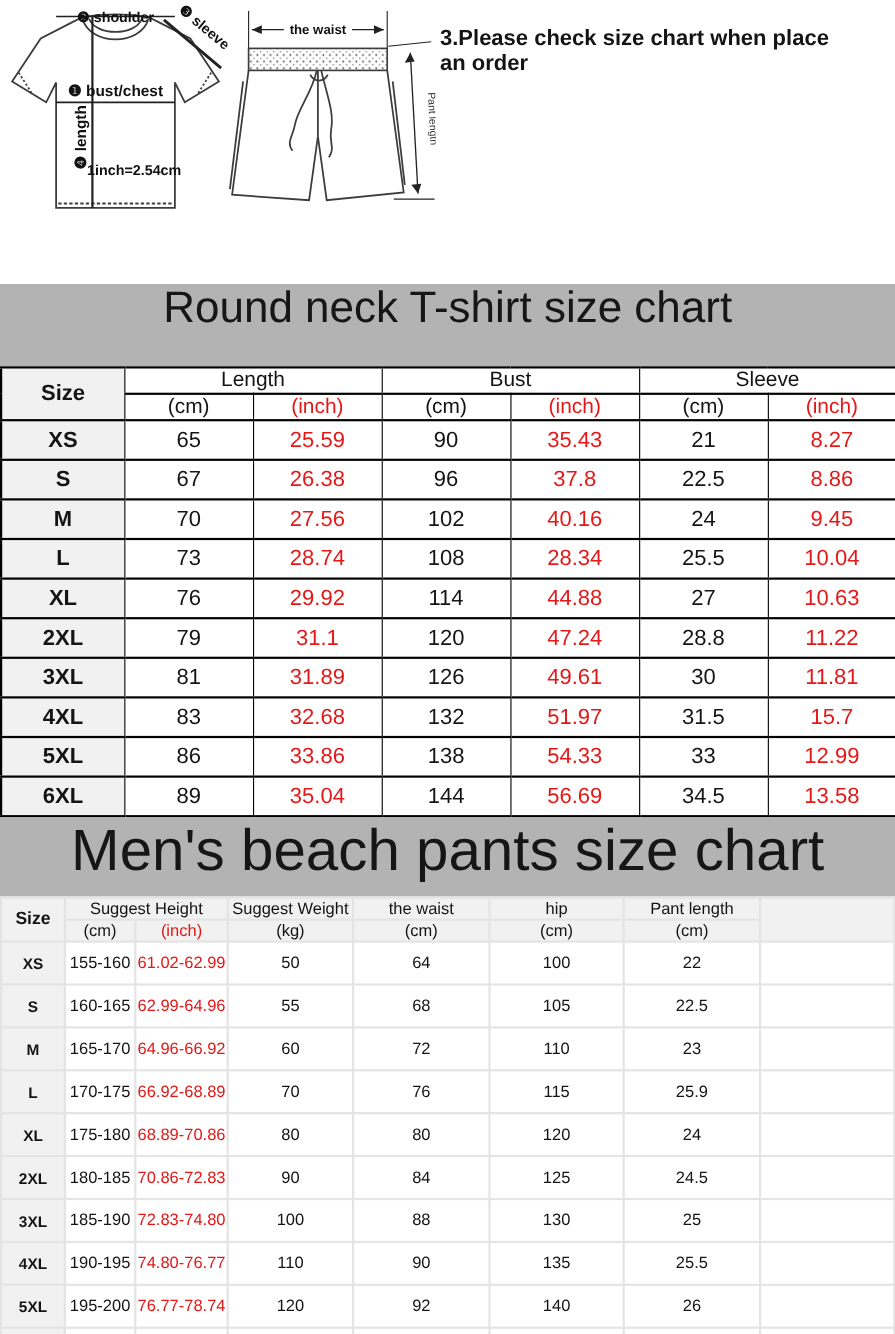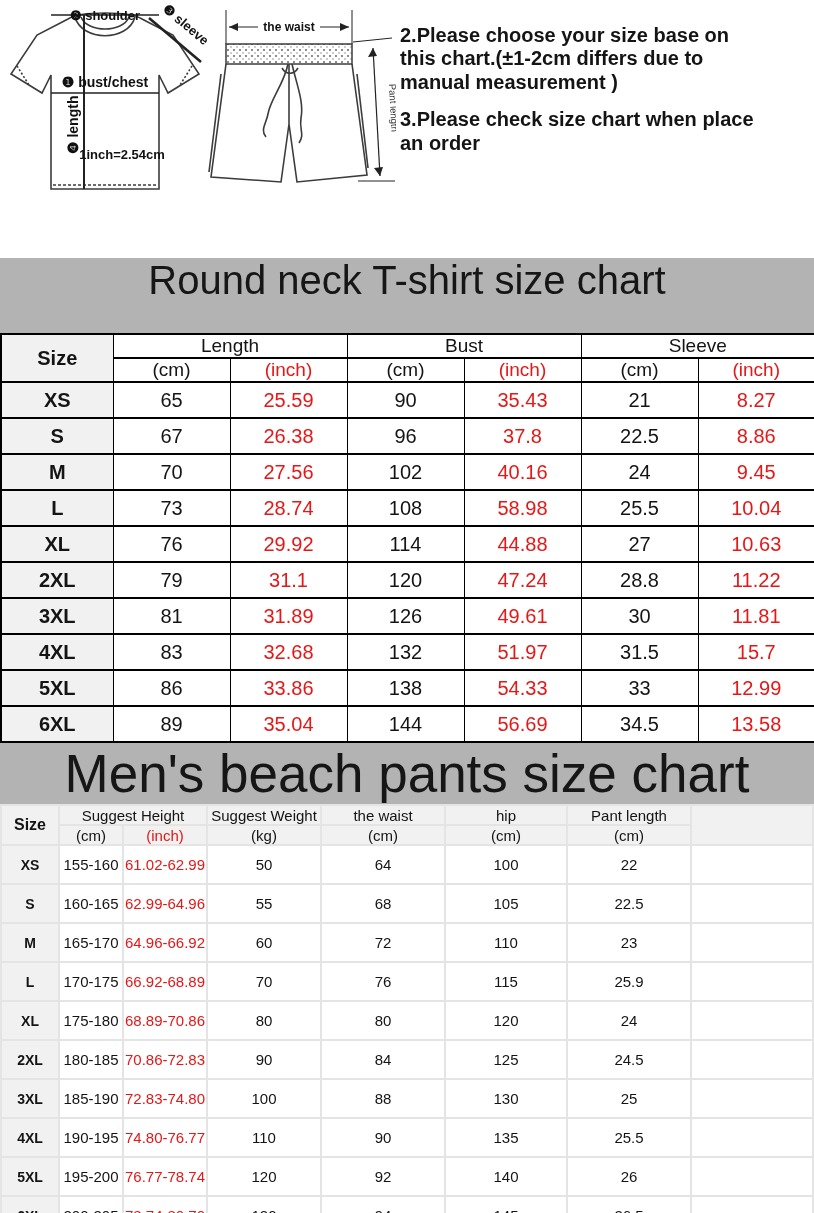--- a/index.html
+++ b/index.html
@@ -11,21 +11,21 @@
   
   .top { position:relative; height:258px; background:#fff; }
   .tshirt-svg { position:absolute; left:2px; top:2px; }
   .shorts-svg { position:absolute; left:196px; top:0; }
   .attention { position:absolute; left:400px; top:24px; width:396px; }
   .attention-title { color:var(--attention-red); font-size:24px; font-weight:700; margin-bottom:8px; }
   .attention p { margin:0 0 14px 0; font-size:20px; font-weight:700; line-height:1.17; white-space:pre-line; }
   
   .banner { background:var(--banner-bg); display:flex; justify-content:center; color:#161616; }
   .banner-tshirt { height:75px; font-size:40px; }
-  .banner-pants  { height:61px; font-size:53px; }
+  .banner-pants  { height:72px; font-size:53px; }
   
   table { width:814px; border-collapse:collapse; table-layout:fixed; }
   .tshirt-table { border:2px solid var(--table-border); }
   .tshirt-table th, .tshirt-table td {
     border:1px solid var(--table-border);
     border-top-width:2px; border-bottom-width:2px;
     text-align:center; padding:0; font-weight:400;
   }
   .tshirt-table thead th { height:20px; font-size:19px; }
   .tshirt-table th.corner { background:var(--header-bg); font-weight:700; font-size:20px; }
@@ -92,23 +92,20 @@
       <line class="meas" x1="157" y1="42" x2="196" y2="38" stroke-width="1"></line>
       <line class="meas" x1="162" y1="181" x2="199" y2="181" stroke-width="1"></line>
       <line class="meas" x1="177" y1="48" x2="184" y2="176" stroke-width="1.2"></line>
       <polygon points="177,48 172,57 181,56" fill="#222"></polygon>
       <polygon points="184,176 178,168 187,167" fill="#222"></polygon>
       <text class="svgtxt" x="93" y="31" font-size="12" text-anchor="middle">the waist</text>
       <text fill="#333" font-family="Liberation Sans, sans-serif" font-size="9.5" transform="translate(193,84) rotate(87)">Pant length</text>
     </svg>
 
     <div class="attention">
-      <p>2.Please choose your size base on
-this chart.(±1-2cm differs due to
-manual measurement )</p>
       <p>3.Please check size chart when place
 an order</p>
     </div>
   </div>
 
   <div class="banner banner-tshirt">
     <span>Round neck T-shirt size chart</span>
   </div>
 
   <table class="tshirt-table">
@@ -163,21 +160,21 @@
           <td>102</td>
           <td class="red">40.16</td>
           <td>24</td>
           <td class="red">9.45</td>
         </tr>
         <tr>
           <td class="size-col">L</td>
           <td>73</td>
           <td class="red">28.74</td>
           <td>108</td>
-          <td class="red">58.98</td>
+          <td class="red">28.34</td>
           <td>25.5</td>
           <td class="red">10.04</td>
         </tr>
         <tr>
           <td class="size-col">XL</td>
           <td>76</td>
           <td class="red">29.92</td>
           <td>114</td>
           <td class="red">44.88</td>
           <td>27</td>

